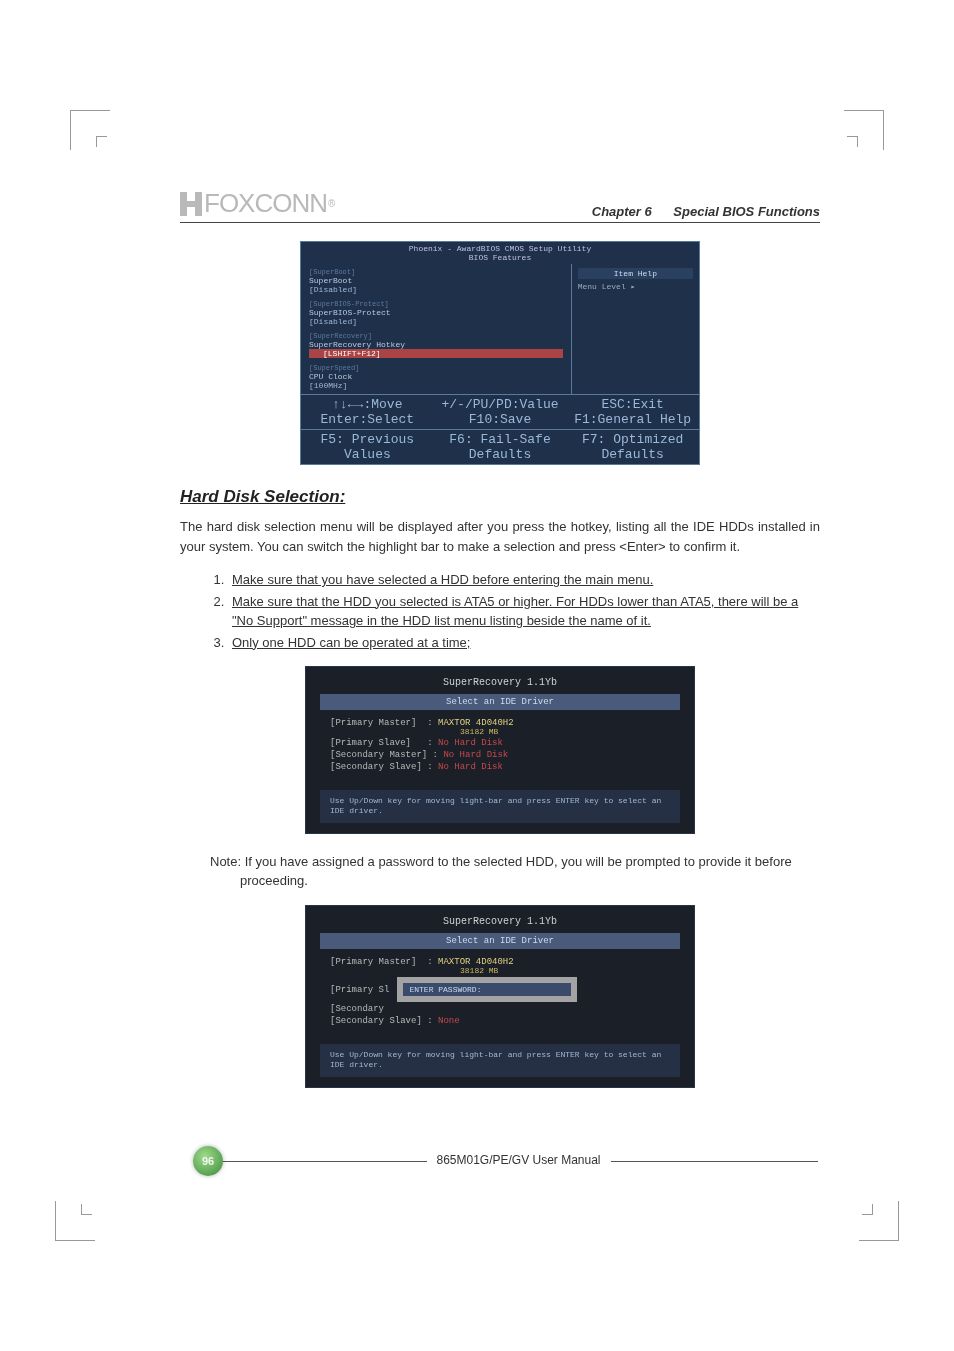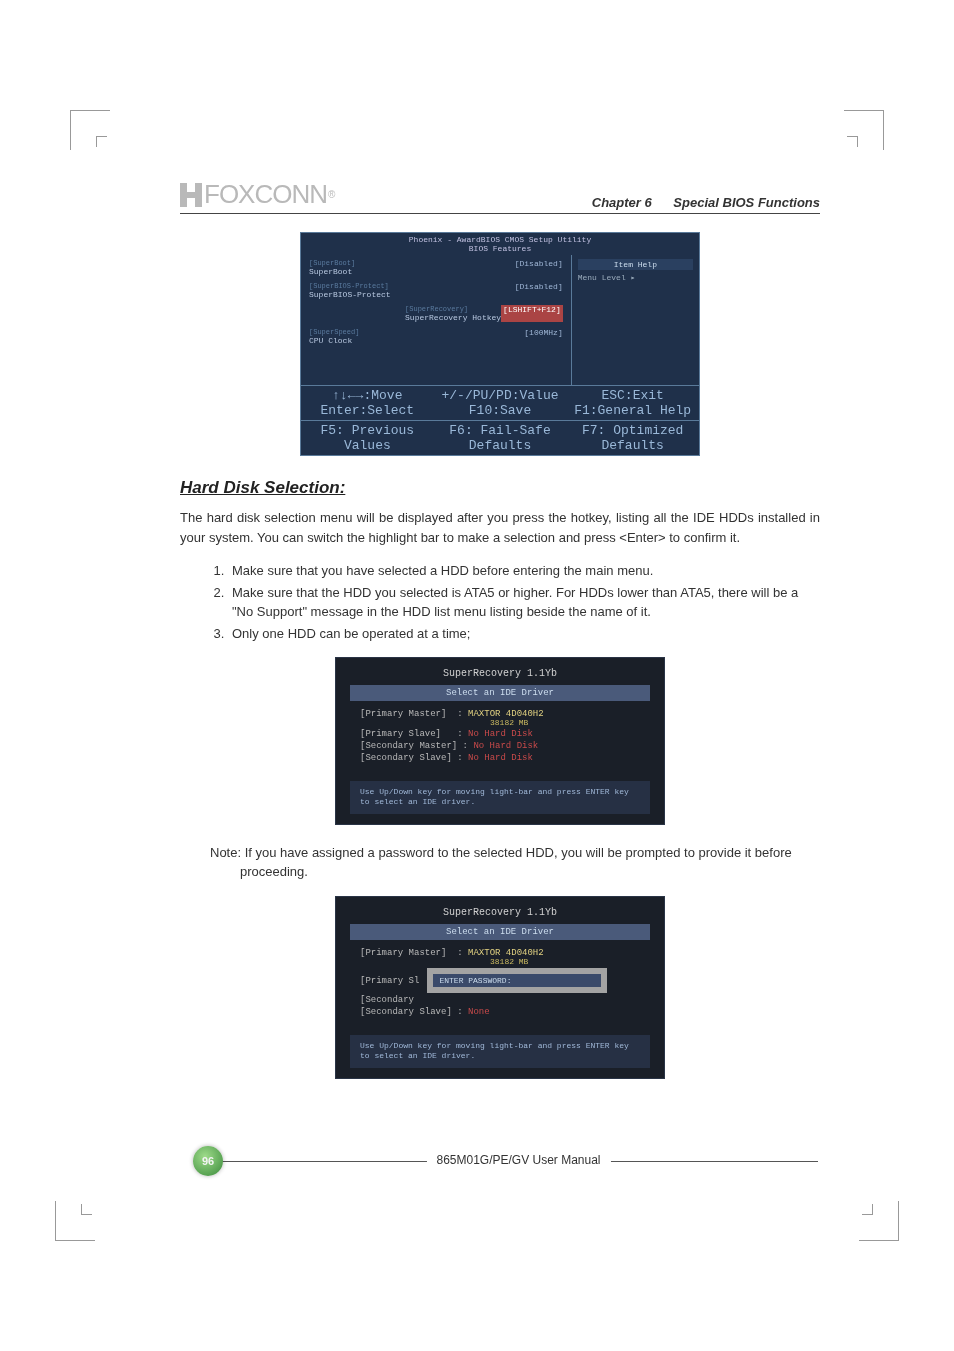--- a/index.html
+++ b/index.html
@@ -20,21 +20,21 @@
   .crop-tr { top: 110px; right: 70px; border-top: 1px solid #999; border-right: 1px solid #999; }
   .crop-bl { bottom: 110px; left: 55px; border-bottom: 1px solid #999; border-left: 1px solid #999; }
   .crop-br { bottom: 110px; right: 55px; border-bottom: 1px solid #999; border-right: 1px solid #999; }
   .crop-tl::after { content:""; position:absolute; width:10px; height:10px; background:#fff; top:25px; left:25px; border-top:1px solid #999; border-left:1px solid #999;}
   .crop-tr::after { content:""; position:absolute; width:10px; height:10px; background:#fff; top:25px; right:25px; border-top:1px solid #999; border-right:1px solid #999;}
   .crop-bl::after { content:""; position:absolute; width:10px; height:10px; background:#fff; bottom:25px; left:25px; border-bottom:1px solid #999; border-left:1px solid #999;}
   .crop-br::after { content:""; position:absolute; width:10px; height:10px; background:#fff; bottom:25px; right:25px; border-bottom:1px solid #999; border-right:1px solid #999;}
 
   .page {
     position: absolute;
-    top: 179px;
+    top: 188px;
     left: 180px;
     width: 640px;
   }
 
   .header-row {
     display: flex;
     align-items: flex-end;
     justify-content: space-between;
     border-bottom: 1.5px solid #444;
     padding-bottom: 3px;
@@ -111,25 +111,25 @@
     padding: 4px 6px;
     color: #9ab;
   }
   .bios-box .right .ih {
     background: #2a4060;
     text-align: center;
     padding: 1px 0;
     margin-bottom: 3px;
     color: #cde;
   }
-  .bios-row { display: flex; justify-content: space-between; margin-bottom: 2px; }
+  .bios-row { display: flex; justify-content: space-between; margin-bottom: 2px; flex-direction: column; }
   .bios-row .lbl .dim { color: #5a7a9e; display: block; font-size: 7px; }
   .bios-row .lbl .main { display: block; }
   .bios-row .val { color: #9fb6d6; }
-  .bios-row.hl .val { color: #fff; background: #a44; padding: 0 2px; }
+  .bios-row.hl .val { color: #fff; background: #a44; padding: 0 14px; }
   .bios-footer {
     border-top: 1px solid #5a7a9a;
     display: flex;
     font-size: 13px;
     color: #9ab8d8;
   }
   .bios-footer > div { flex:1; padding: 2px 4px; text-align: center; }
 
   h2.section {
     font-size: 17px;
@@ -152,24 +152,24 @@
     margin-bottom: 6px;
   }
   ol.steps {
     list-style: decimal;
     padding-left: 48px;
     font-size: 13px;
     color: #333;
     line-height: 1.5;
     margin-bottom: 14px;
   }
-  ol.steps li { margin-bottom: 2px; padding-left: 4px; }
+  ol.steps li { margin-bottom: 2px; padding-left: 4px; text-decoration: underline; }
 
   .sr-box {
-    width: 330px;
+    width: 390px;
     margin: 8px auto 18px auto;
     background: #1a1f28;
     border: 1px solid #2a3446;
     padding: 8px;
     font-family: "Courier New", monospace;
     font-size: 9px;
   }
   .sr-box .sr-title {
     text-align: center;
     color: #d0d0d0;

